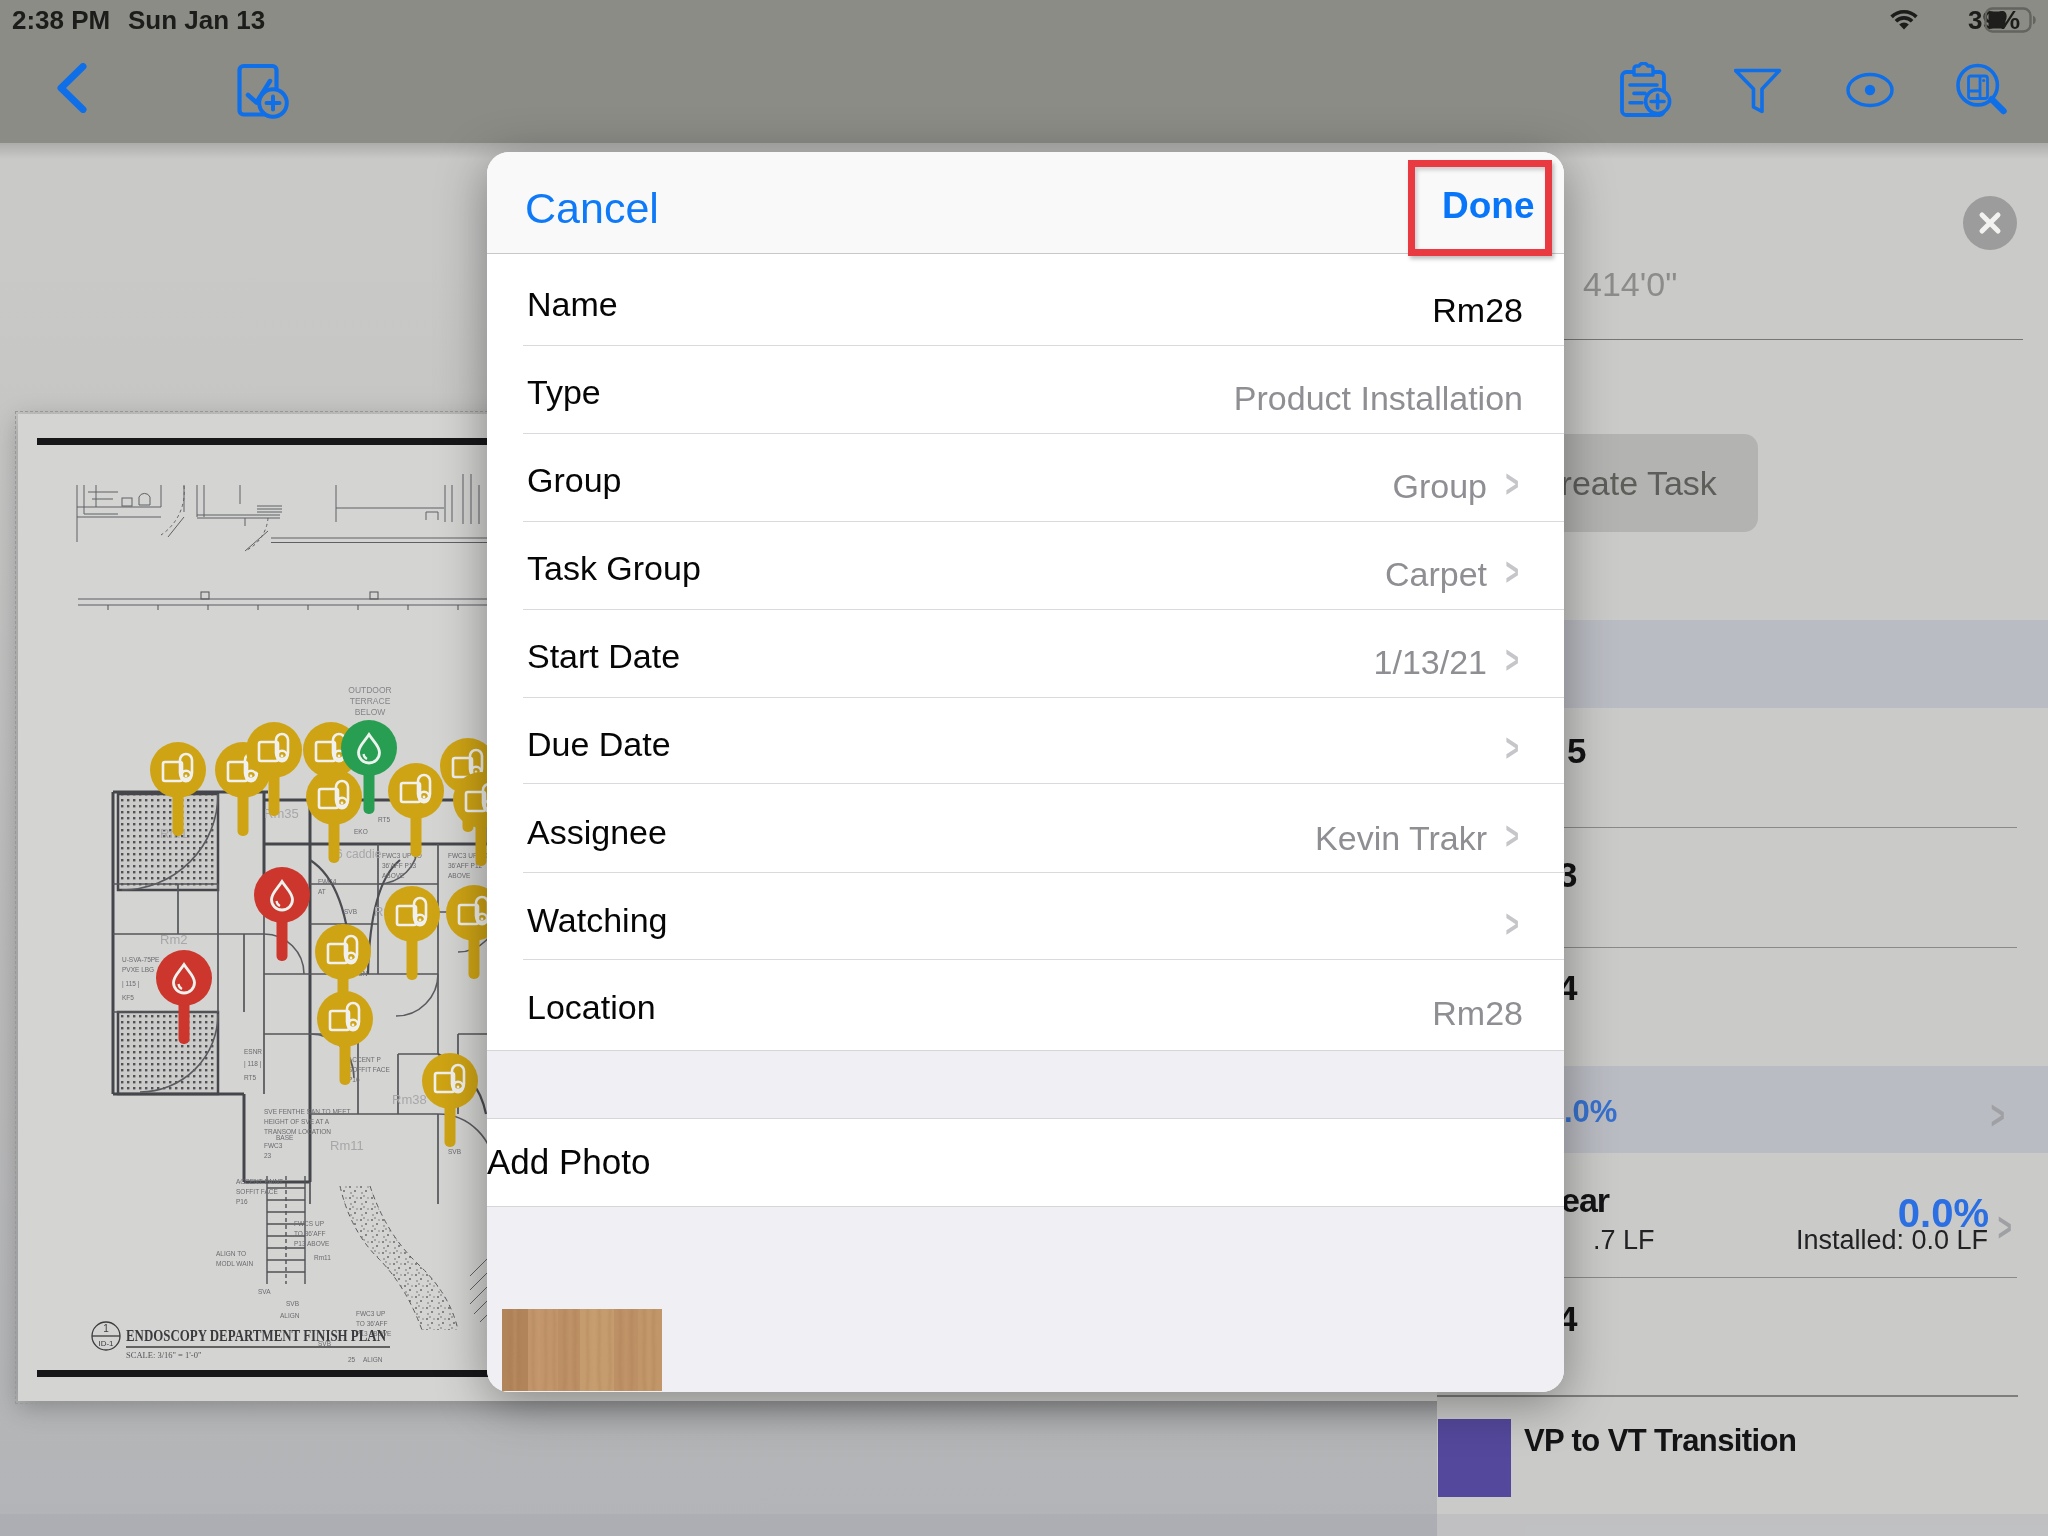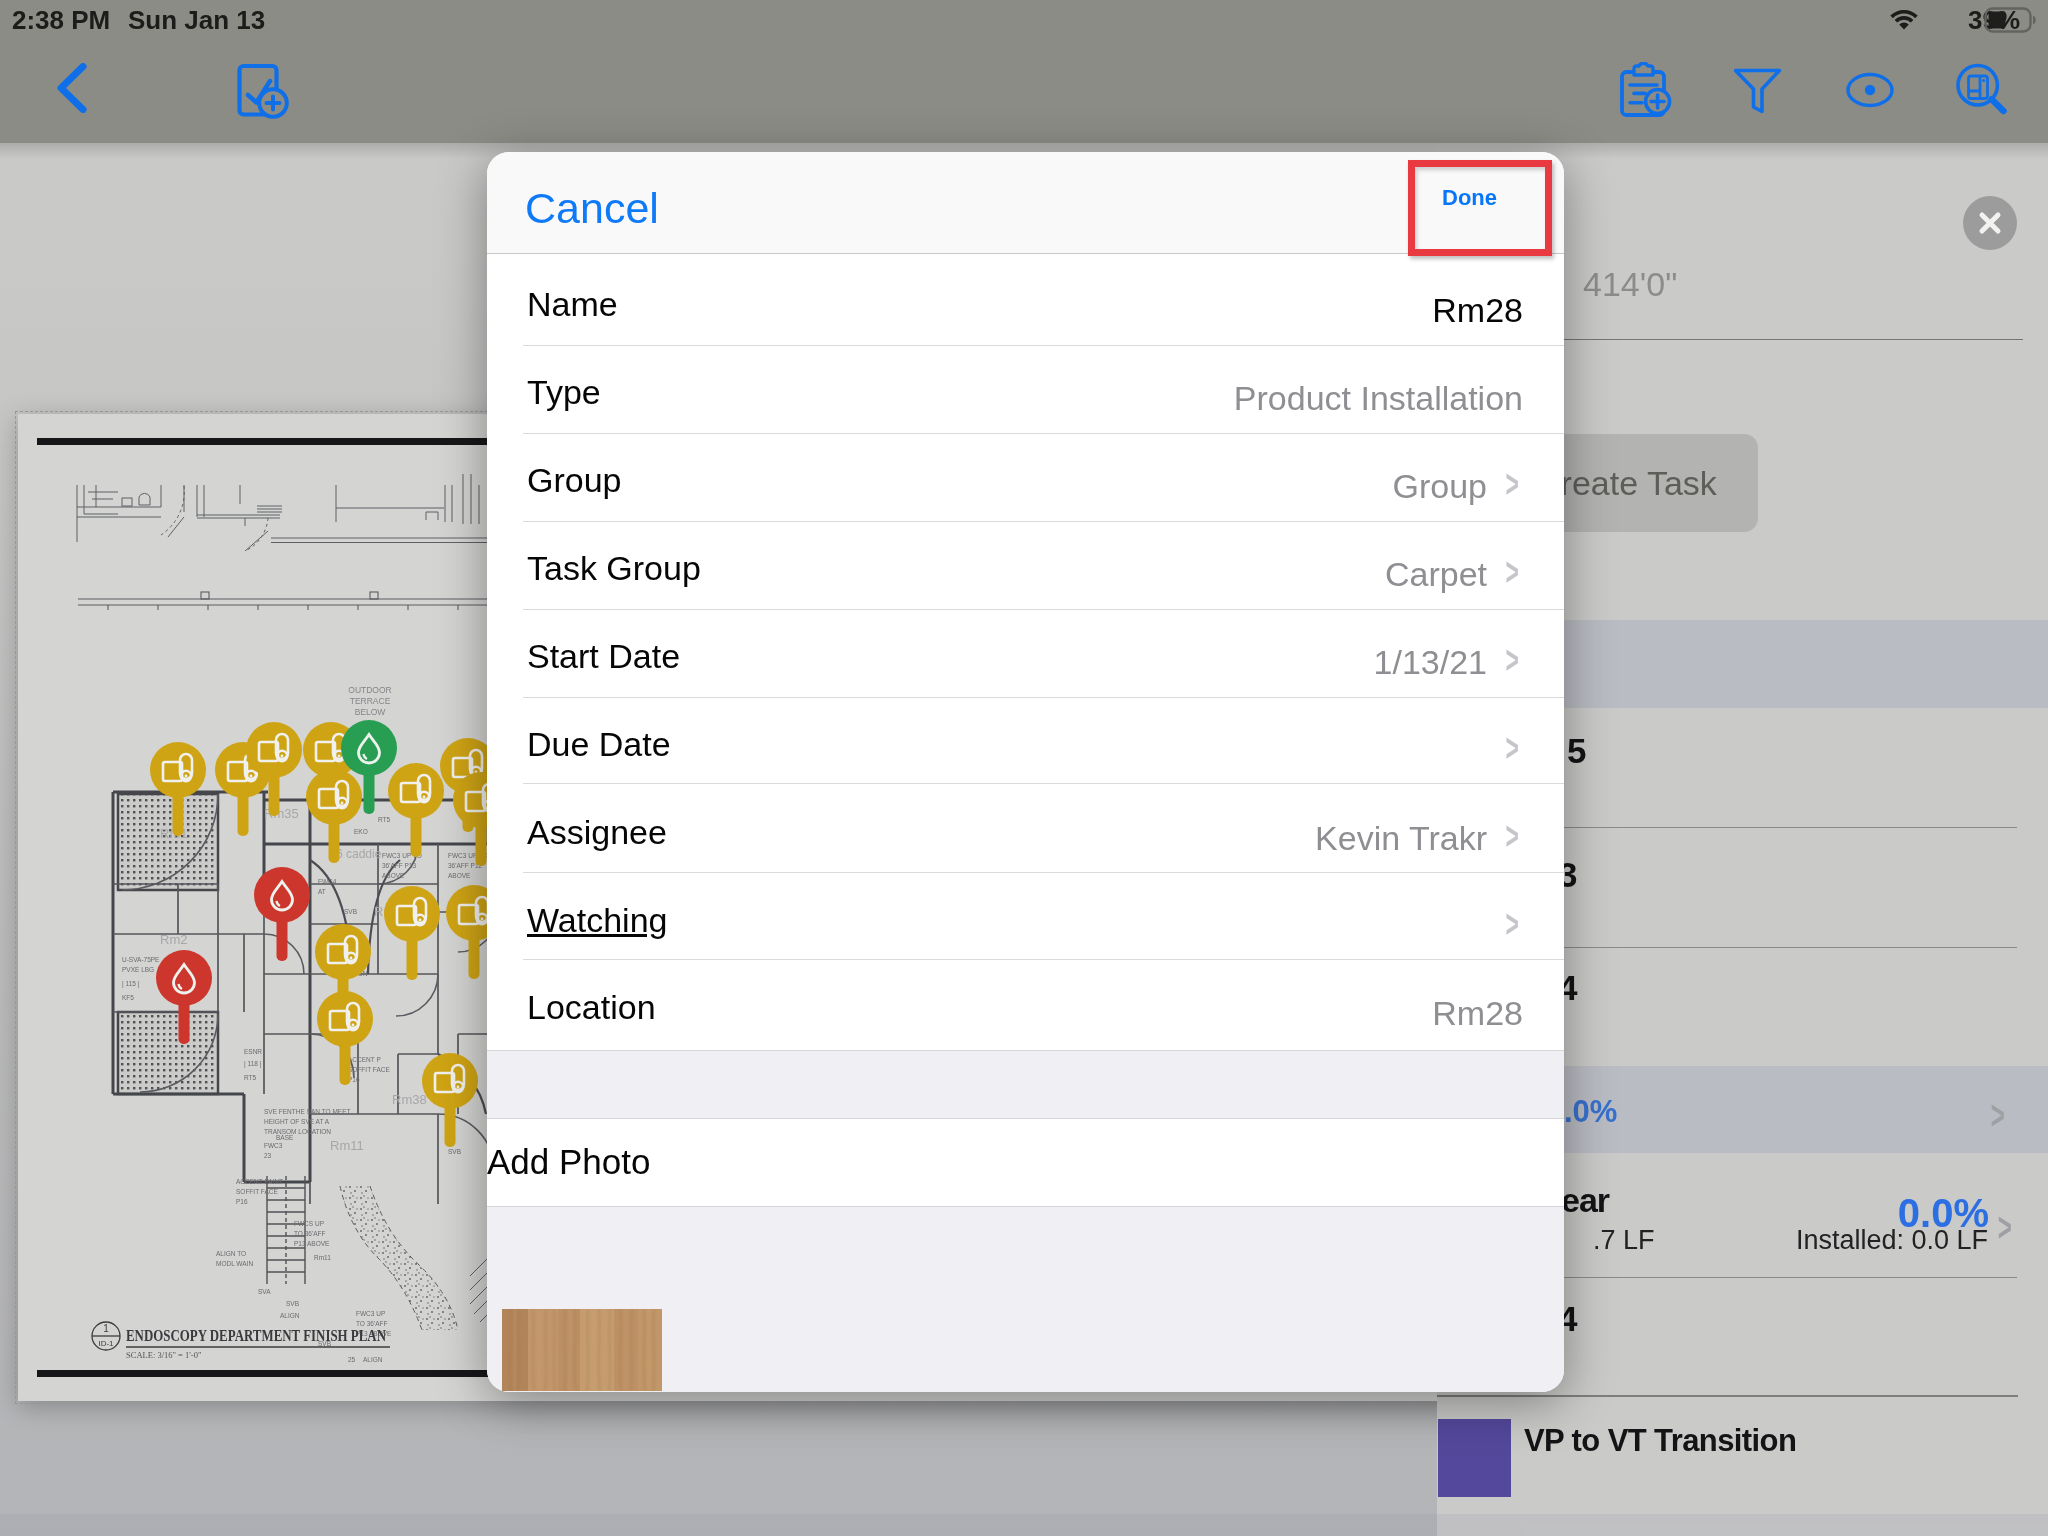--- a/index.html
+++ b/index.html
@@ -376,21 +376,21 @@
 <div class="abs" style="left:0;top:143px;width:2048px;height:16px;background:linear-gradient(rgba(40,40,40,0.18), rgba(40,40,40,0));"></div>
 
 <div class="abs" style="left:0;top:1514px;width:2048px;height:22px;background:rgba(140,146,168,0.16);"></div>
 
 <div class="abs" id="modal" style="left:487px;top:152px;width:1077px;height:1240px;background:#ffffff;border-radius:22px;box-shadow:0 10px 50px rgba(0,0,0,.38);overflow:hidden;">
 
   <div class="abs" style="left:0;top:0;width:1077px;height:101px;background:#f9f9f9;border-bottom:1px solid #c8c8ca;"></div>
 
   <div class="abs" style="left:38px;top:32px;font-size:43px;color:#0f7af7;">Cancel</div>
 
-  <div class="abs" style="left:955px;top:33px;font-size:22px;font-weight:bold;color:#0876f8;">Done</div>
+  <div class="abs" style="left:955px;top:33px;font-size:37px;font-weight:bold;color:#0876f8;">Done</div>
 
   <div class="abs" style="left:40px;top:133px;font-size:34px;color:#060606;">Name</div>
   <div class="abs" style="left:636px;top:139px;width:400px;text-align:right;font-size:34px;color:#060606;">Rm28</div>
   <div class="abs" style="left:36px;top:193px;width:1041px;height:1px;background:#dadade;"></div>
 
   <div class="abs" style="left:40px;top:221px;font-size:34px;color:#060606;">Type</div>
   <div class="abs" style="left:636px;top:227px;width:400px;text-align:right;font-size:34px;color:#8e8e93;">Product Installation</div>
   <div class="abs" style="left:36px;top:281px;width:1041px;height:1px;background:#dadade;"></div>
 
   <div class="abs" style="left:40px;top:309px;font-size:34px;color:#060606;">Group</div>
@@ -410,21 +410,21 @@
 
   <div class="abs" style="left:40px;top:573px;font-size:34px;color:#060606;">Due Date</div>
   <div class="abs" style="left:1014px;top:575px;font-size:38px;color:#c5c5ca;font-weight:bold;transform:scaleX(.6);">&gt;</div>
   <div class="abs" style="left:36px;top:631px;width:1041px;height:1px;background:#dadade;"></div>
 
   <div class="abs" style="left:40px;top:661px;font-size:34px;color:#060606;">Assignee</div>
   <div class="abs" style="left:600px;top:667px;width:400px;text-align:right;font-size:34px;color:#8e8e93;">Kevin Trakr</div>
   <div class="abs" style="left:1014px;top:663px;font-size:38px;color:#c5c5ca;font-weight:bold;transform:scaleX(.6);">&gt;</div>
   <div class="abs" style="left:36px;top:720px;width:1041px;height:1px;background:#dadade;"></div>
 
-  <div class="abs" style="left:40px;top:749px;font-size:34px;color:#060606;text-decoration:underline;">Watching</div>
+  <div class="abs" style="left:40px;top:749px;font-size:34px;color:#060606;">Watching</div>
   <div class="abs" style="left:1014px;top:751px;font-size:38px;color:#c5c5ca;font-weight:bold;transform:scaleX(.6);">&gt;</div>
   <div class="abs" style="left:36px;top:807px;width:1041px;height:1px;background:#dadade;"></div>
 
   <div class="abs" style="left:40px;top:836px;font-size:34px;color:#060606;">Location</div>
   <div class="abs" style="left:636px;top:842px;width:400px;text-align:right;font-size:34px;color:#8e8e93;">Rm28</div>
 
   <div class="abs" style="left:0;top:898px;width:1077px;height:67px;background:#f0f0f4;border-top:1px solid #d6d6da;border-bottom:1px solid #d6d6da;"></div>
 
   <div class="abs" style="left:0;top:990px;width:1077px;text-align:left;font-size:35px;color:#060606;">Add Photo</div>
 

